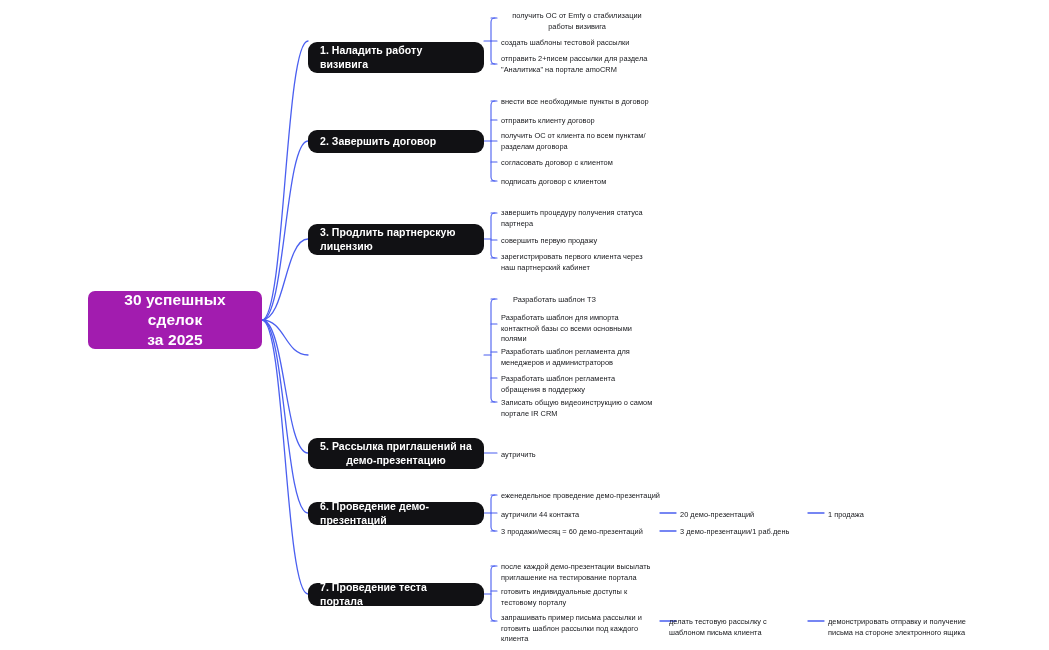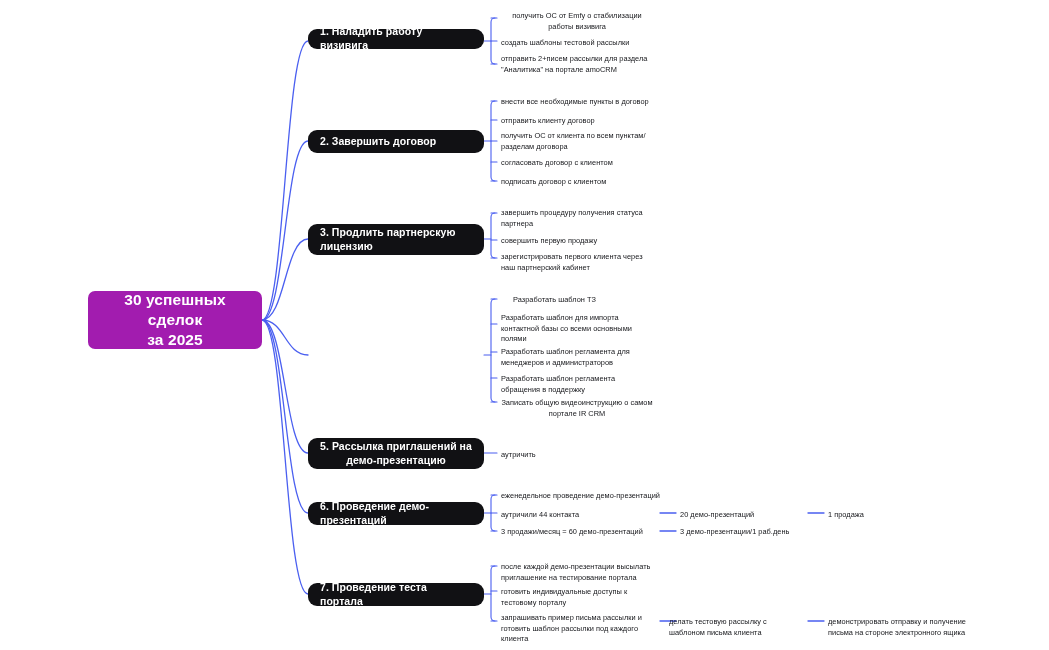--- a/index.html
+++ b/index.html
@@ -142,21 +142,21 @@
     </g>
   </svg>
 
   <div class="root-node" style="left:88px; top:291px; width:174px; height:58px;">
     <div>
       <div>30 успешных сделок</div>
       <div>за 2025</div>
     </div>
   </div>
 
-  <div class="branch-node" style="left:308px; top:29px; width:176px; height:20px;align-items:center;">
+  <div class="branch-node" style="left:308px; top:42px; width:176px; height:31px;align-items:center;">
     <span>1. Наладить работу визивига</span>
   </div>
   <div class="leaf" style="left:501px; top:11px; width:152px;text-align:center;">получить ОС от Emfy о стабилизации работы визивига</div>
   <div class="leaf" style="left:501px; top:38px; width:152px;">создать шаблоны тестовой рассылки</div>
   <div class="leaf" style="left:501px; top:54px; width:152px;">отправить 2+писем рассылки для раздела "Аналитика" на портале amoCRM</div>
 
   <div class="branch-node" style="left:308px; top:130px; width:176px; height:23px;">
     <span>2. Завершить договор</span>
   </div>
   <div class="leaf" style="left:501px; top:97px; width:152px;">внести все необходимые пункты в договор</div>
@@ -169,21 +169,21 @@
     <span>3. Продлить партнерскую лицензию</span>
   </div>
   <div class="leaf" style="left:501px; top:208px; width:148px;">завершить процедуру получения статуса партнера</div>
   <div class="leaf" style="left:501px; top:236px; width:148px;">совершить первую продажу</div>
   <div class="leaf" style="left:501px; top:252px; width:148px;">зарегистрировать первого клиента через наш партнерский кабинет</div>
 
   <div class="leaf" style="left:513px; top:295px; width:152px;">Разработать шаблон ТЗ</div>
   <div class="leaf" style="left:501px; top:313px; width:152px;">Разработать шаблон для импорта контактной базы со всеми основными полями</div>
   <div class="leaf" style="left:501px; top:347px; width:152px;">Разработать шаблон регламента для менеджеров и администраторов</div>
   <div class="leaf" style="left:501px; top:374px; width:152px;">Разработать шаблон регламента обращения в поддержку</div>
-  <div class="leaf" style="left:501px; top:398px; width:152px;text-align:center;">Записать общую видеоинструкцию о самом портале IR CRM</div>
+  <div class="leaf" style="left:501px; top:398px; width:152px;">Записать общую видеоинструкцию о самом портале IR CRM</div>
 
   <div class="branch-node" style="left:308px; top:438px; width:176px; height:31px;text-align:center;">
     <span>5. Рассылка приглашений на демо-презентацию</span>
   </div>
   <div class="leaf" style="left:501px; top:450px; width:152px;">аутричить</div>
 
   <div class="branch-node" style="left:308px; top:502px; width:176px; height:23px;">
     <span>6. Проведение демо-презентаций</span>
   </div>
   <div class="leaf" style="left:501px; top:491px; width:160px;">еженедельное проведение демо-презентаций</div>

